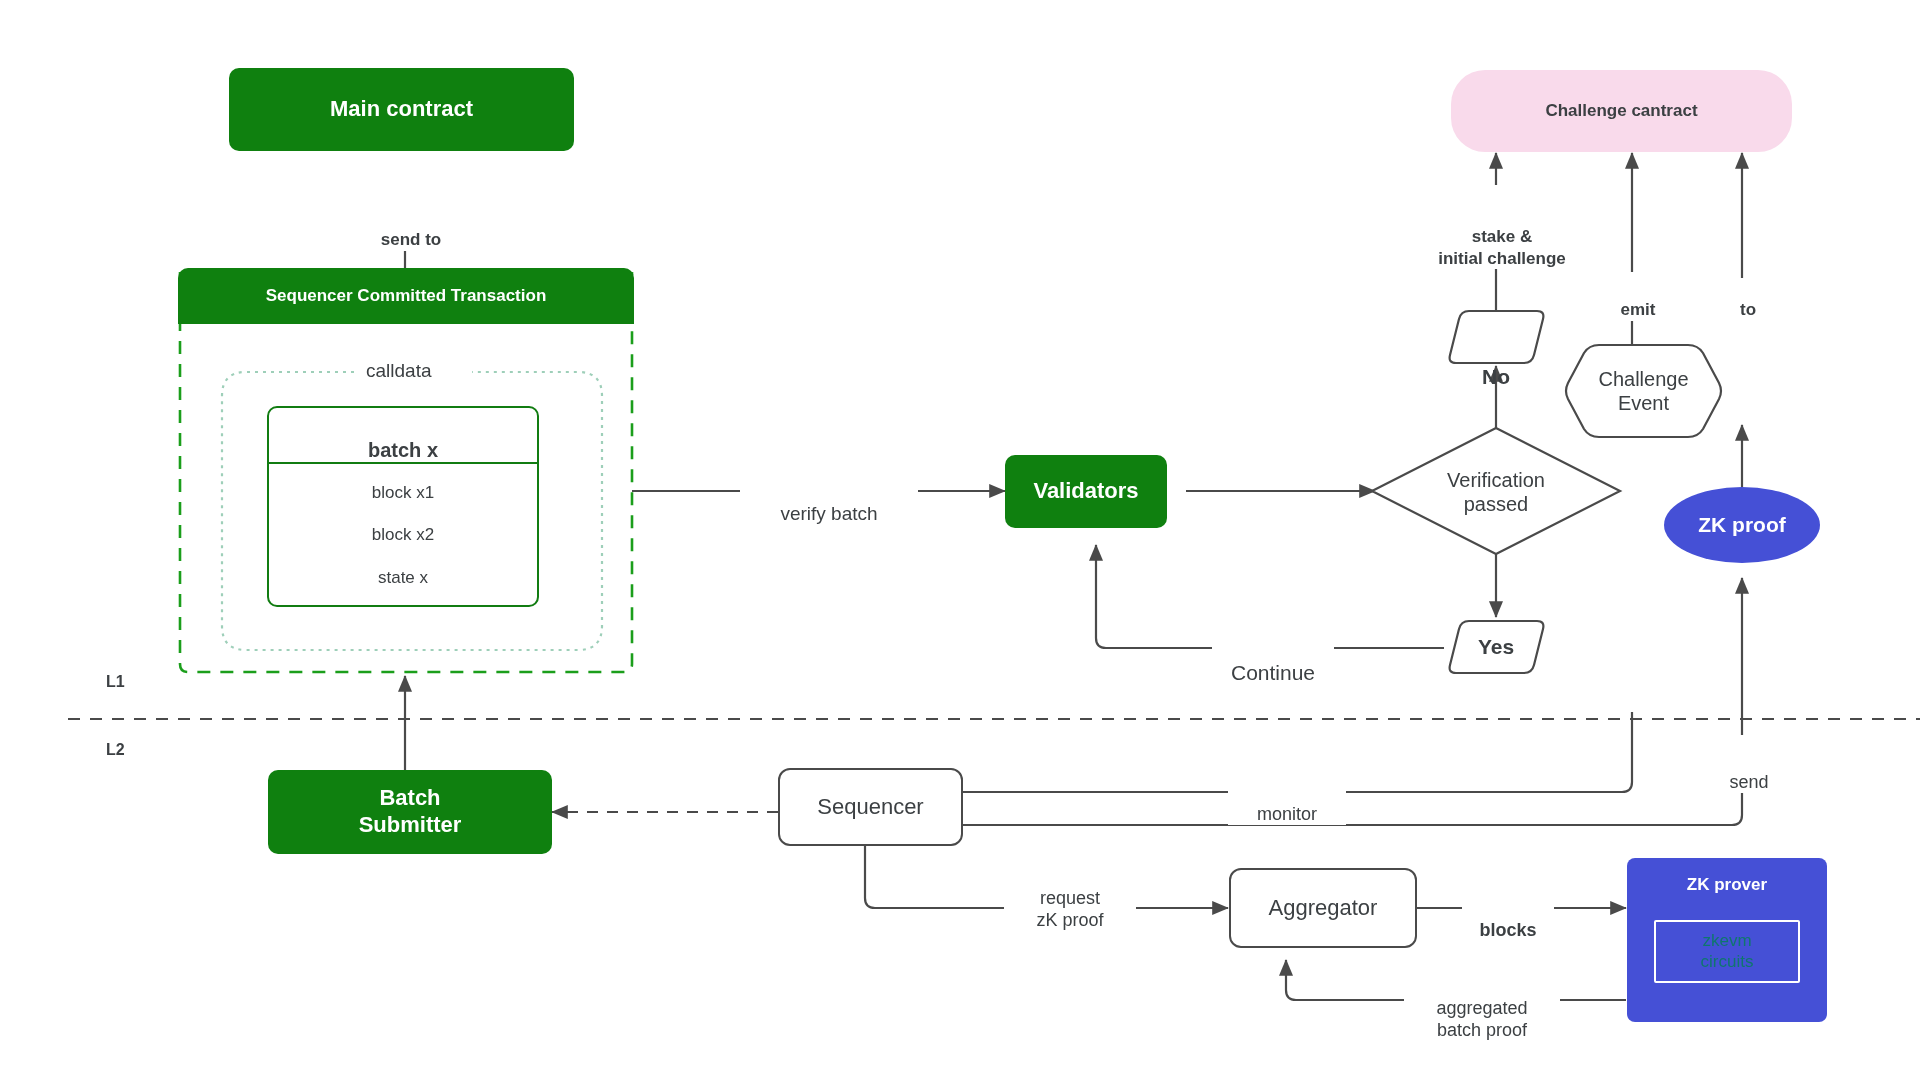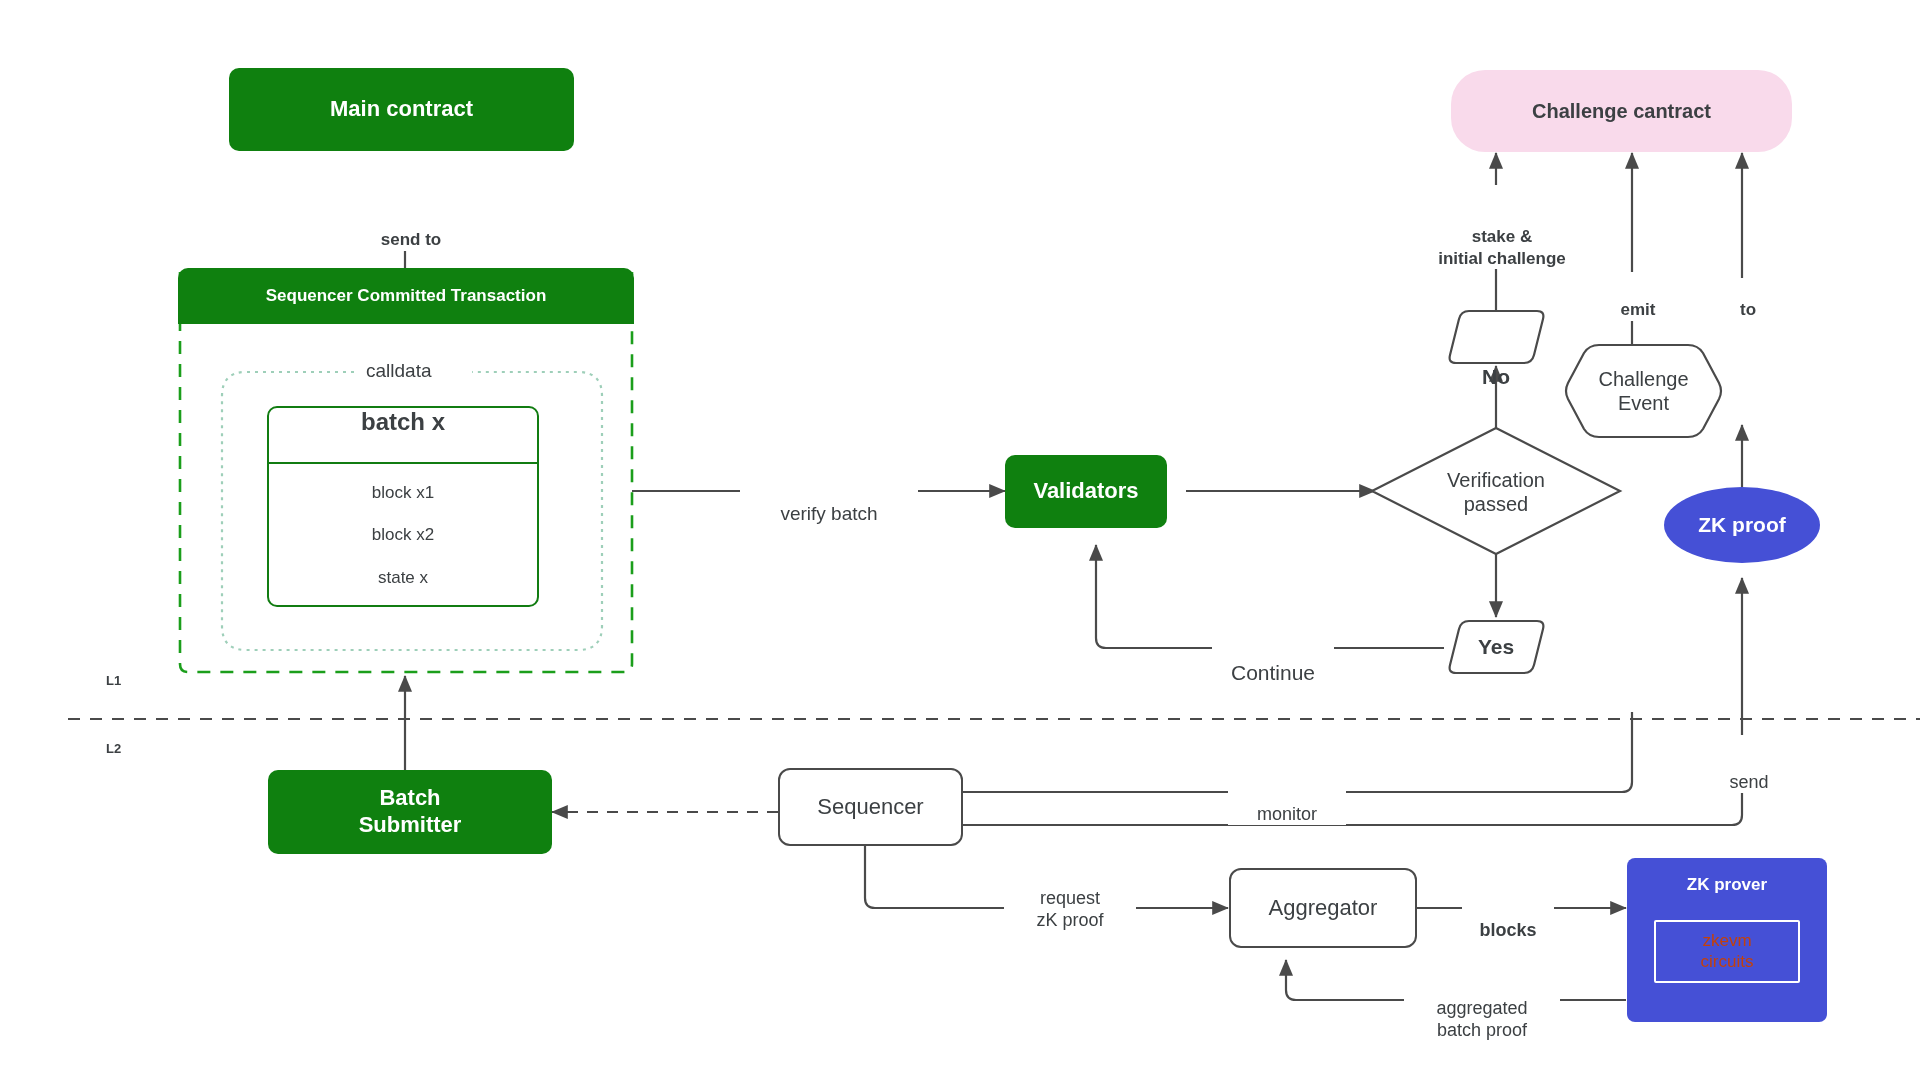--- a/index.html
+++ b/index.html
@@ -9,36 +9,36 @@
   #stage{position:relative;width:1920px;height:1080px;}
   svg.layer{position:absolute;left:0;top:0;width:1920px;height:1080px;overflow:visible;}
 
   .node{position:absolute;display:flex;align-items:center;justify-content:center;
         text-align:center;box-sizing:border-box;line-height:1.22;}
 
   .n-green{background:#0f800f;color:#ffffff;border-radius:10px;font-weight:bold;}
   .n-pink{background:#f9daeb;color:#3c4043;border-radius:34px;font-weight:bold;}
   .n-blue{background:#4550d6;color:#ffffff;border-radius:8px;font-weight:bold;}
   .n-white{background:#ffffff;color:#3c4043;border:2px solid #4a4a4a;border-radius:12px;}
-  .n-inner-blue{border:2px solid #ffffff;background:transparent;color:#c2410c;border-radius:2px;}
+  .n-inner-blue{border:2px solid #ffffff;background:transparent;color:#0f766e;border-radius:2px;}
 
   .edge-label{position:absolute;text-align:center;color:#3c4043;
               background:#ffffff;padding:0 6px;line-height:1.25;
               white-space:pre-line;}
 
   .seq-head{position:absolute;background:#0f800f;color:#fff;font-weight:bold;
             border-radius:10px 10px 0 0;display:flex;align-items:center;
             justify-content:center;font-size:17px;}
 
-  .layer-label{position:absolute;font-weight:bold;font-size:13px;color:#3c4043;}
+  .layer-label{position:absolute;font-weight:bold;font-size:16px;color:#3c4043;}
 
   .batch-box{position:absolute;border:2px solid #117c11;border-radius:10px;
              background:#ffffff;box-sizing:border-box;overflow:hidden;}
-  .batch-title{display:flex;align-items:flex-start;justify-content:center;
-               font-weight:bold;font-size:24px;color:#3c4043;
+  .batch-title{display:flex;align-items:flex-end;justify-content:center;
+               font-weight:bold;font-size:20px;color:#3c4043;
                border-bottom:2px solid #117c11;box-sizing:border-box;}
   .batch-rows{display:flex;flex-direction:column;align-items:center;
               justify-content:space-around;box-sizing:border-box;}
   .batch-row{font-size:17px;color:#3c4043;}
 
   .calldata-label{position:absolute;background:#ffffff;padding:0 10px;
                   font-size:19px;color:#3c4043;}
 </style>
 </head>
 <body>
@@ -159,21 +159,21 @@
 
   <div class="node" style="left:1454px;top:628px;width:84px;height:38px;font-size:21px;font-weight:bold;">
     <span>Yes</span>
   </div>
 
   <div class="node" style="left:1576px;top:361px;width:135px;height:60px;font-size:20px;white-space:pre-line;">
     <span>Challenge
 Event</span>
   </div>
 
-  <div class="node n-pink" style="left:1451px;top:70px;width:341px;height:82px;font-size:20px;">
+  <div class="node n-pink" style="left:1451px;top:70px;width:341px;height:82px;font-size:17px;">
     <span>Challenge cantract</span>
   </div>
 
   <div class="node" style="left:1664px;top:505px;width:156px;height:40px;font-size:21px;color:#ffffff;font-weight:bold;">
     <span>ZK proof</span>
   </div>
 
   <div class="node n-green" style="left:268px;top:770px;width:284px;height:84px;font-size:22px;white-space:pre-line;">
     <span>Batch
 Submitter</span>

